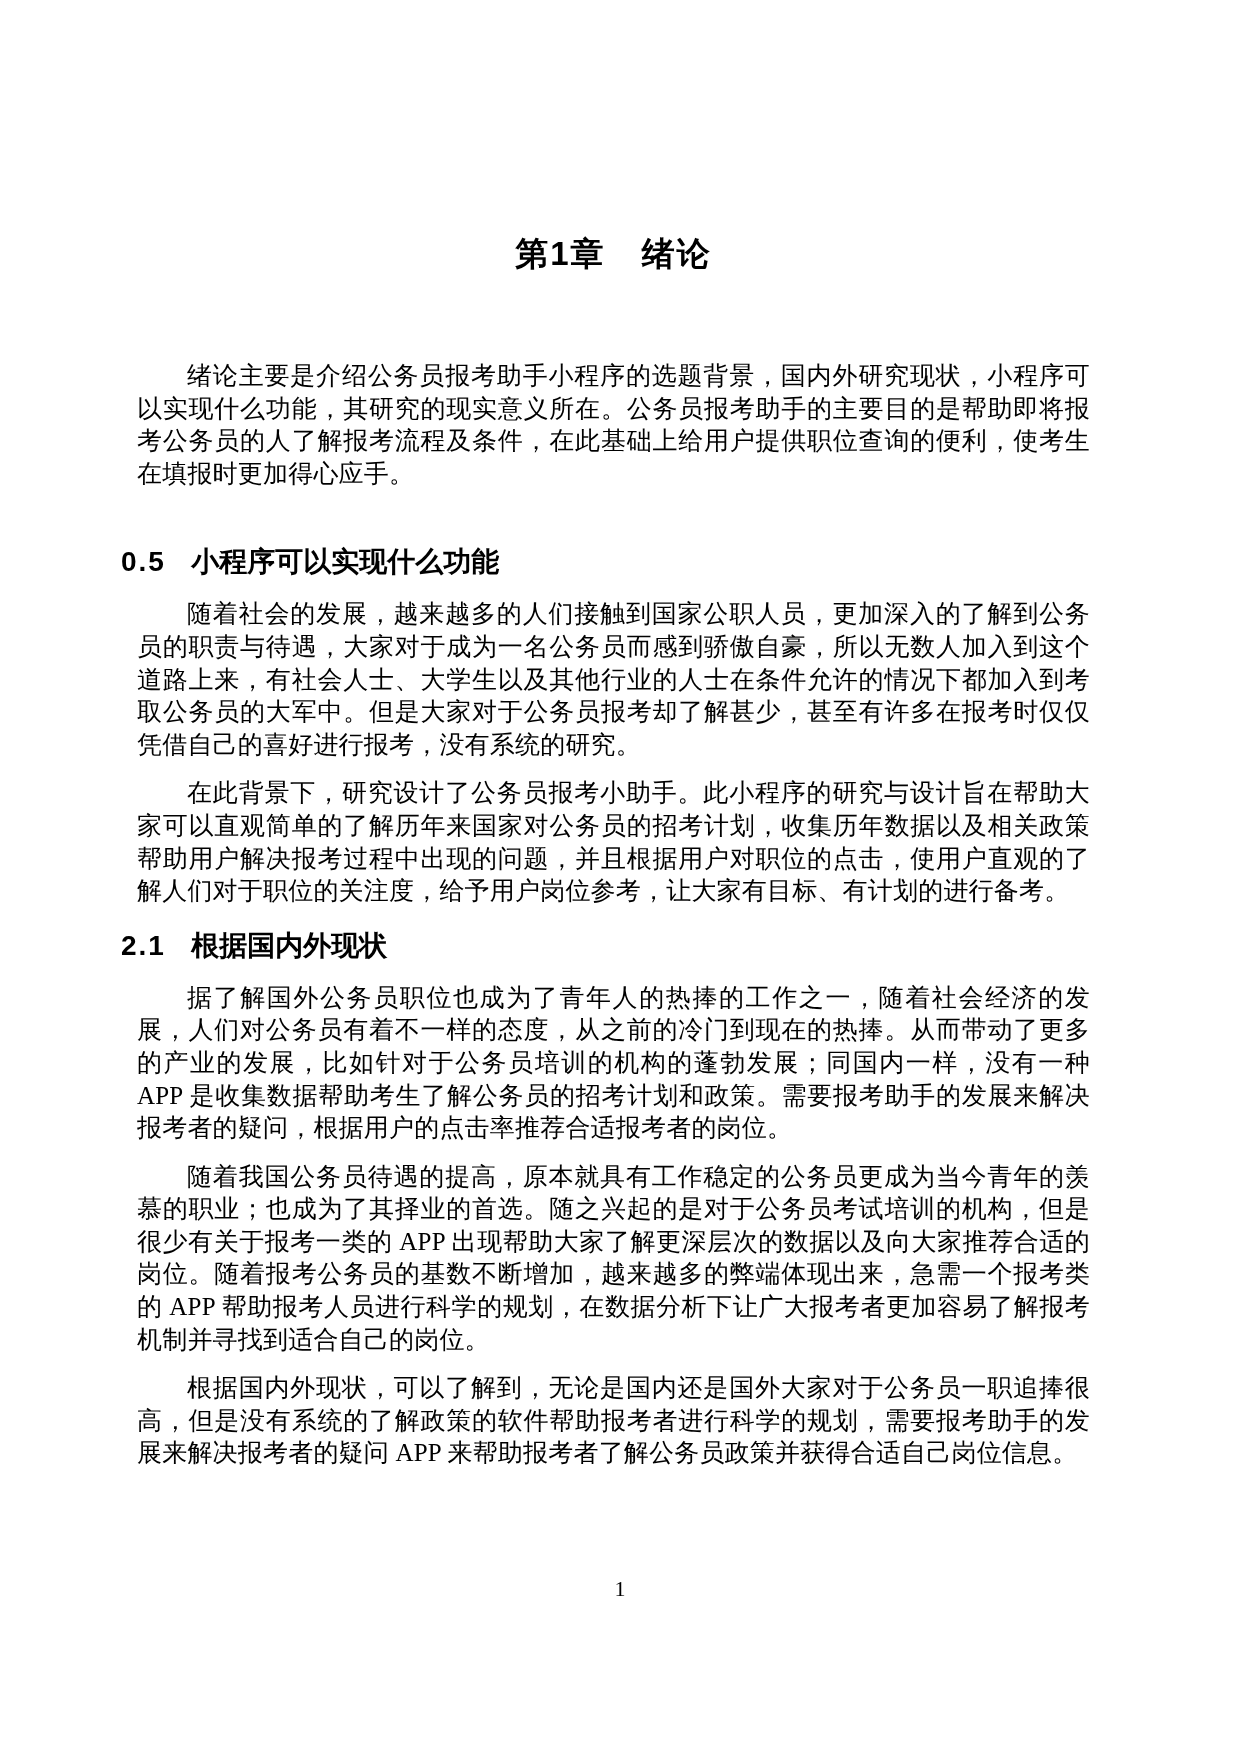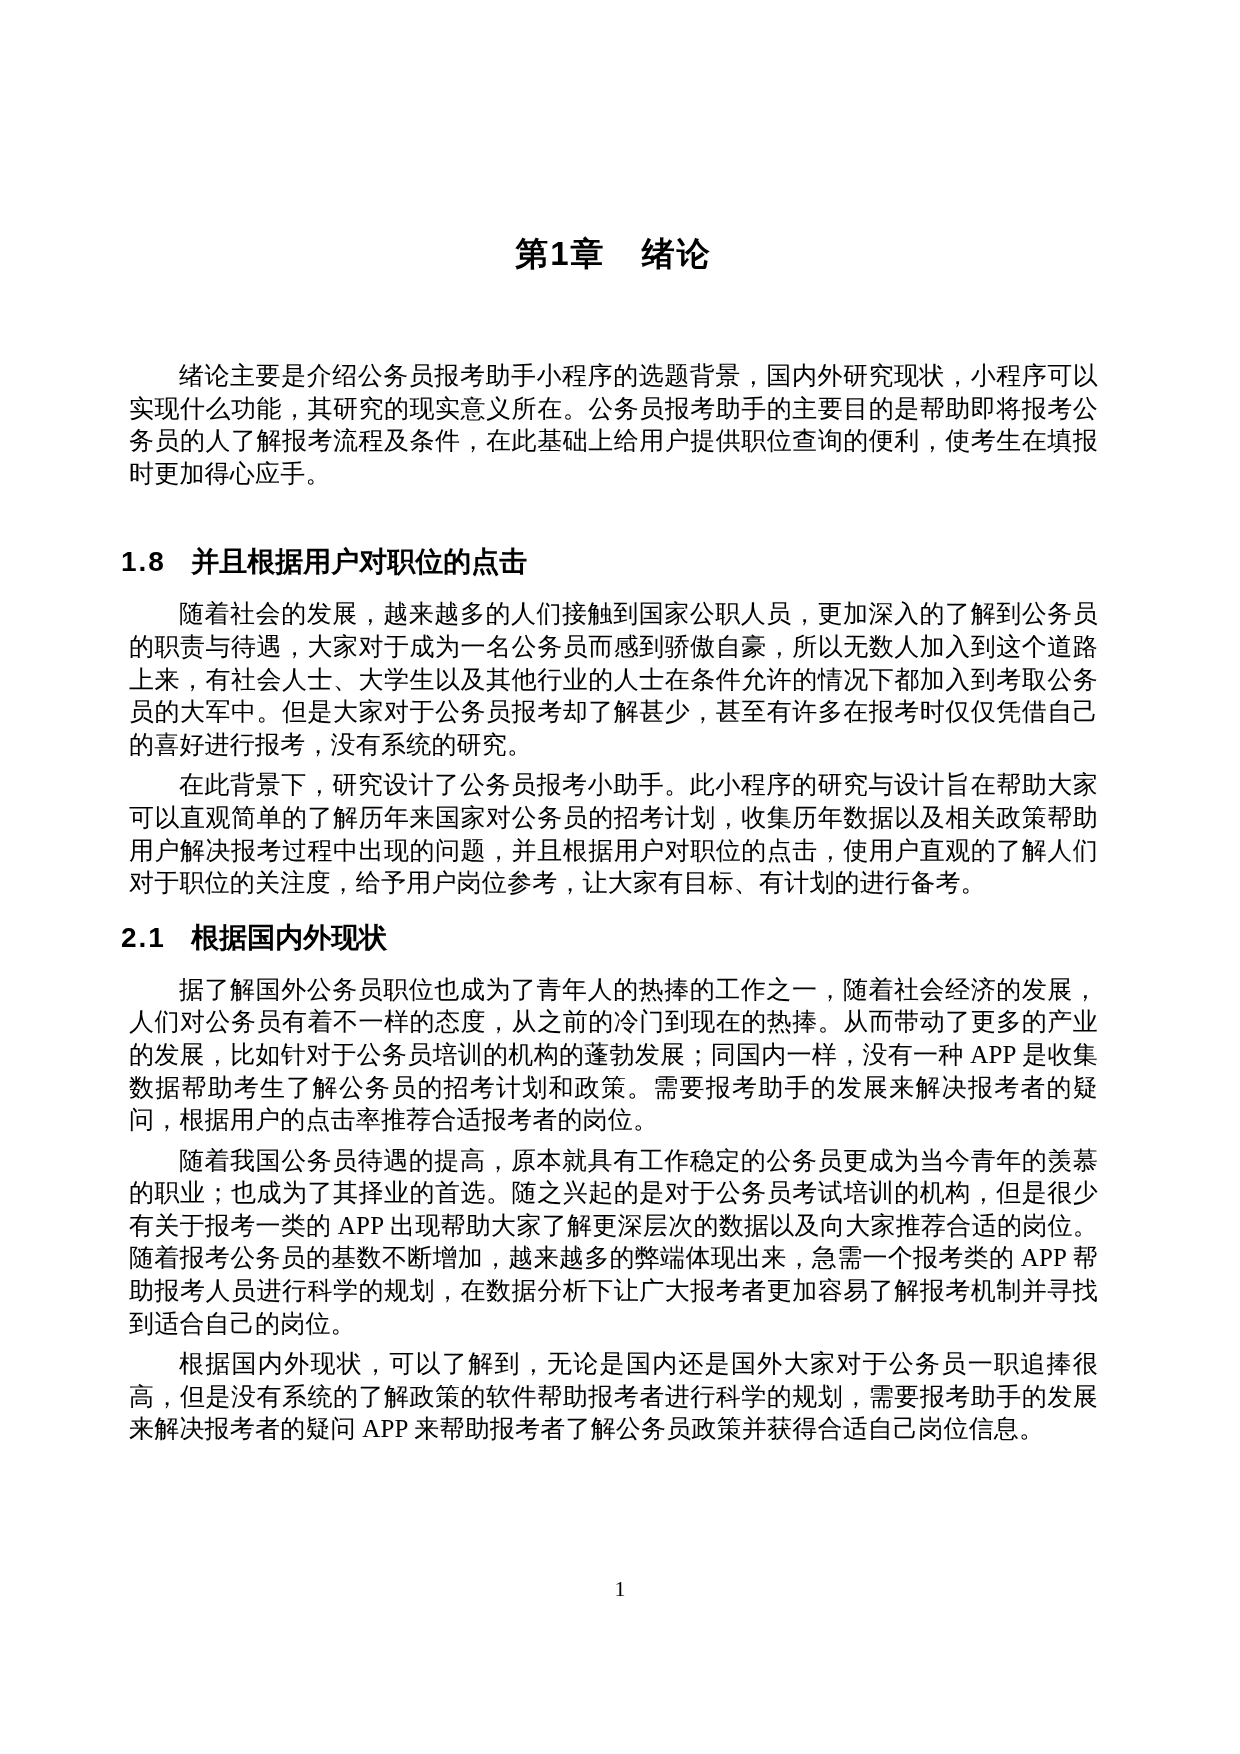--- a/index.html
+++ b/index.html
@@ -24,21 +24,21 @@
     font-family: "Liberation Sans", "DejaVu Sans", sans-serif;
     font-weight: 700;
     font-size: 33px;
     line-height: 44px;
     letter-spacing: 2px;
   }
   .chapter-title .chapter-name {
     margin-left: 1.1em;
   }
   .para {
-    margin: 8px;
+    margin: 16px;
     font-size: 25px;
     line-height: 32.6px;
     text-align: justify;
     text-indent: 2em;
     letter-spacing: 0.2px;
   }
   .section-heading {
     margin: 0 0 16px 0;
     font-family: "Liberation Sans", "DejaVu Sans", sans-serif;
     font-weight: 700;
@@ -66,21 +66,21 @@
 
 <div class="page">
 
   <h1 class="chapter-title">
     <span class="chapter-label">第1章</span><span class="chapter-name">绪论</span>
   </h1>
 
   <p class="para">绪论主要是介绍公务员报考助手小程序的选题背景，国内外研究现状，小程序可以实现什么功能，其研究的现实意义所在。公务员报考助手的主要目的是帮助即将报考公务员的人了解报考流程及条件，在此基础上给用户提供职位查询的便利，使考生在填报时更加得心应手。</p>
 
   <h2 class="section-heading heading-1">
-    <span class="sec-num">1.8</span><span class="sec-title">并且根据用户对职位的点击</span>
+    <span class="sec-num">0.5</span><span class="sec-title">小程序可以实现什么功能</span>
   </h2>
 
   <p class="para">随着社会的发展，越来越多的人们接触到国家公职人员，更加深入的了解到公务员的职责与待遇，大家对于成为一名公务员而感到骄傲自豪，所以无数人加入到这个道路上来，有社会人士、大学生以及其他行业的人士在条件允许的情况下都加入到考取公务员的大军中。但是大家对于公务员报考却了解甚少，甚至有许多在报考时仅仅凭借自己的喜好进行报考，没有系统的研究。</p>
   <p class="para">在此背景下，研究设计了公务员报考小助手。此小程序的研究与设计旨在帮助大家可以直观简单的了解历年来国家对公务员的招考计划，收集历年数据以及相关政策帮助用户解决报考过程中出现的问题，并且根据用户对职位的点击，使用户直观的了解人们对于职位的关注度，给予用户岗位参考，让大家有目标、有计划的进行备考。</p>
 
   <h2 class="section-heading heading-2">
     <span class="sec-num">2.1</span><span class="sec-title">根据国内外现状</span>
   </h2>
 
   <p class="para">据了解国外公务员职位也成为了青年人的热捧的工作之一，随着社会经济的发展，人们对公务员有着不一样的态度，从之前的冷门到现在的热捧。从而带动了更多的产业的发展，比如针对于公务员培训的机构的蓬勃发展；同国内一样，没有一种 APP 是收集数据帮助考生了解公务员的招考计划和政策。需要报考助手的发展来解决报考者的疑问，根据用户的点击率推荐合适报考者的岗位。</p>

